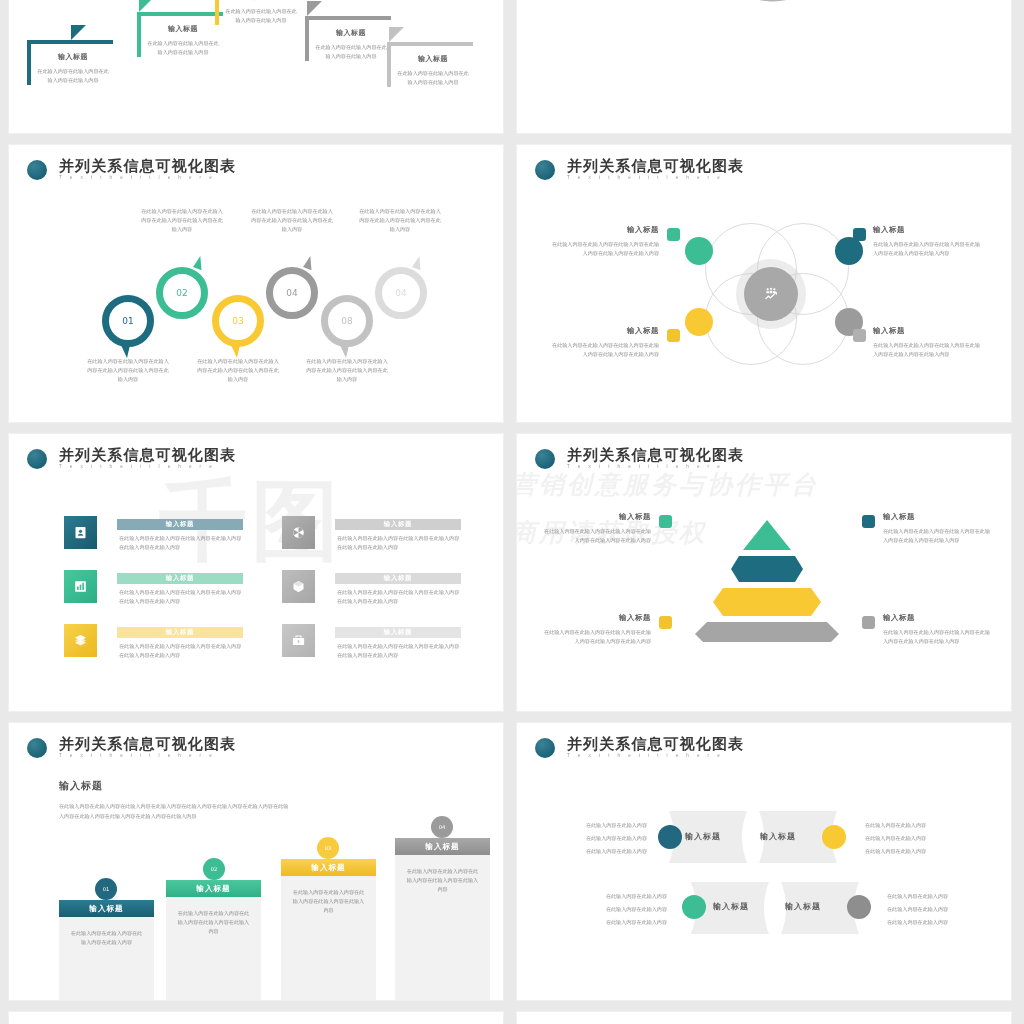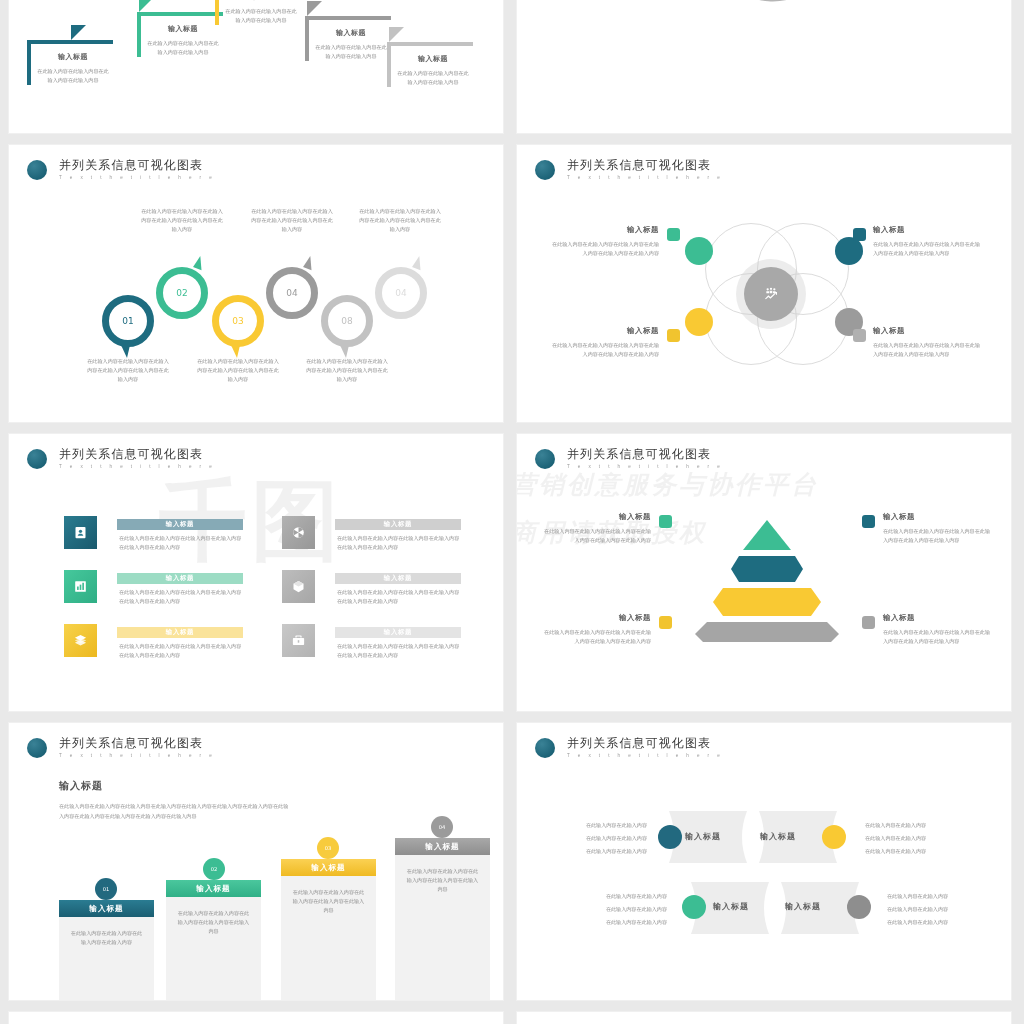--- a/index.html
+++ b/index.html
@@ -29,21 +29,21 @@
 
   
   .hdr { position: absolute; left: 18px; top: 14px; display: flex; align-items: center; }
   .hdr-dot {
     width: 20px; height: 20px; border-radius: 50%;
     background: radial-gradient(circle at 35% 30%, #3a8296 0%, #1c6377 70%, #18576a 100%);
     flex: 0 0 auto;
   }
   .hdr-txt { margin-left: 12px; }
   .hdr-title {
-    font-size: 12px; font-weight: normal; color: #3a3a3a;
+    font-size: 15px; font-weight: bold; color: #3a3a3a;
     letter-spacing: 1.1px; line-height: 13px; white-space: nowrap;
   }
   .hdr-sub {
     font-size: 4.6px; color: #9a9a9a; letter-spacing: 3.4px;
     margin-top: 3px; text-transform: none; white-space: nowrap;
   }
 
   
   .body-txt {
     font-size: 5.1px; line-height: 9px; color: #8d8d8d;

